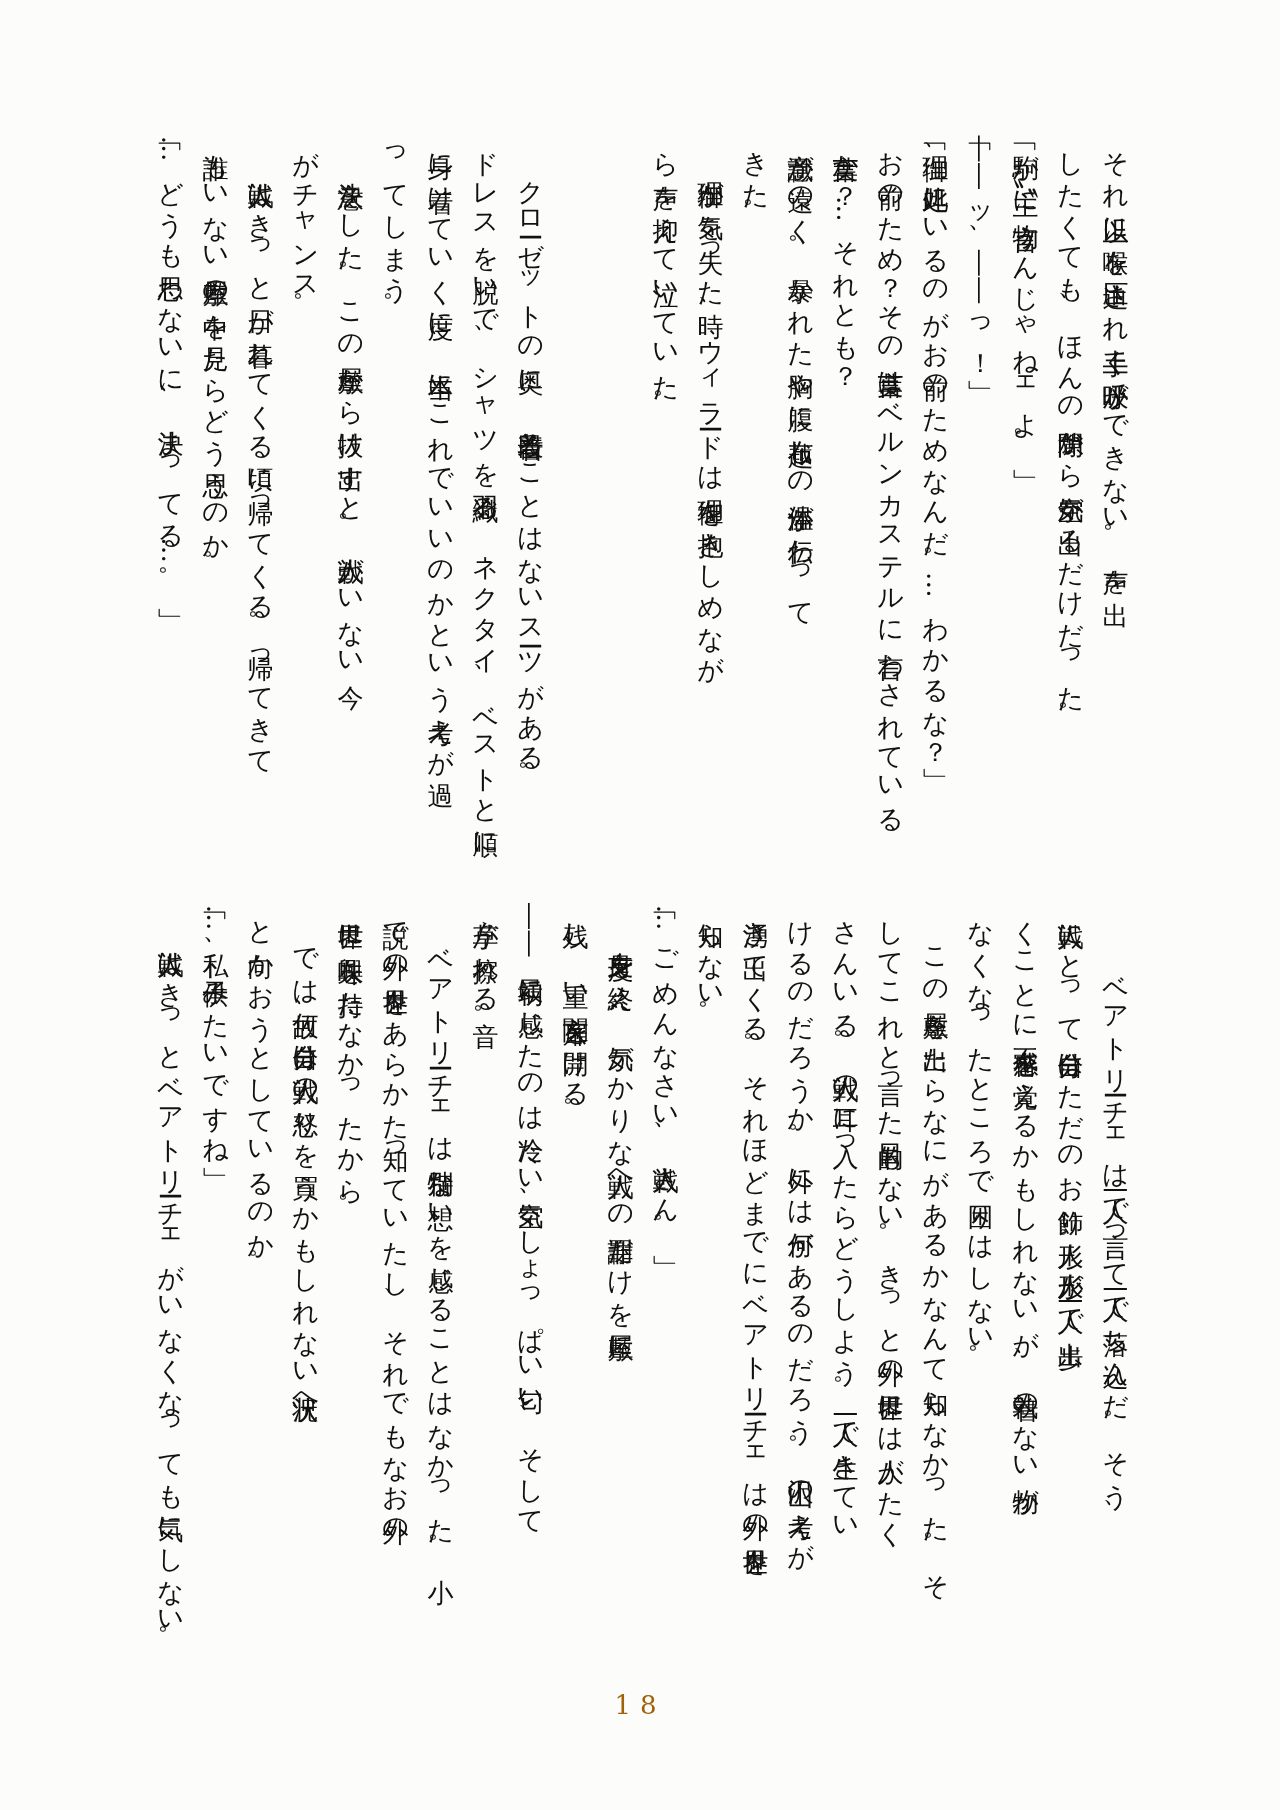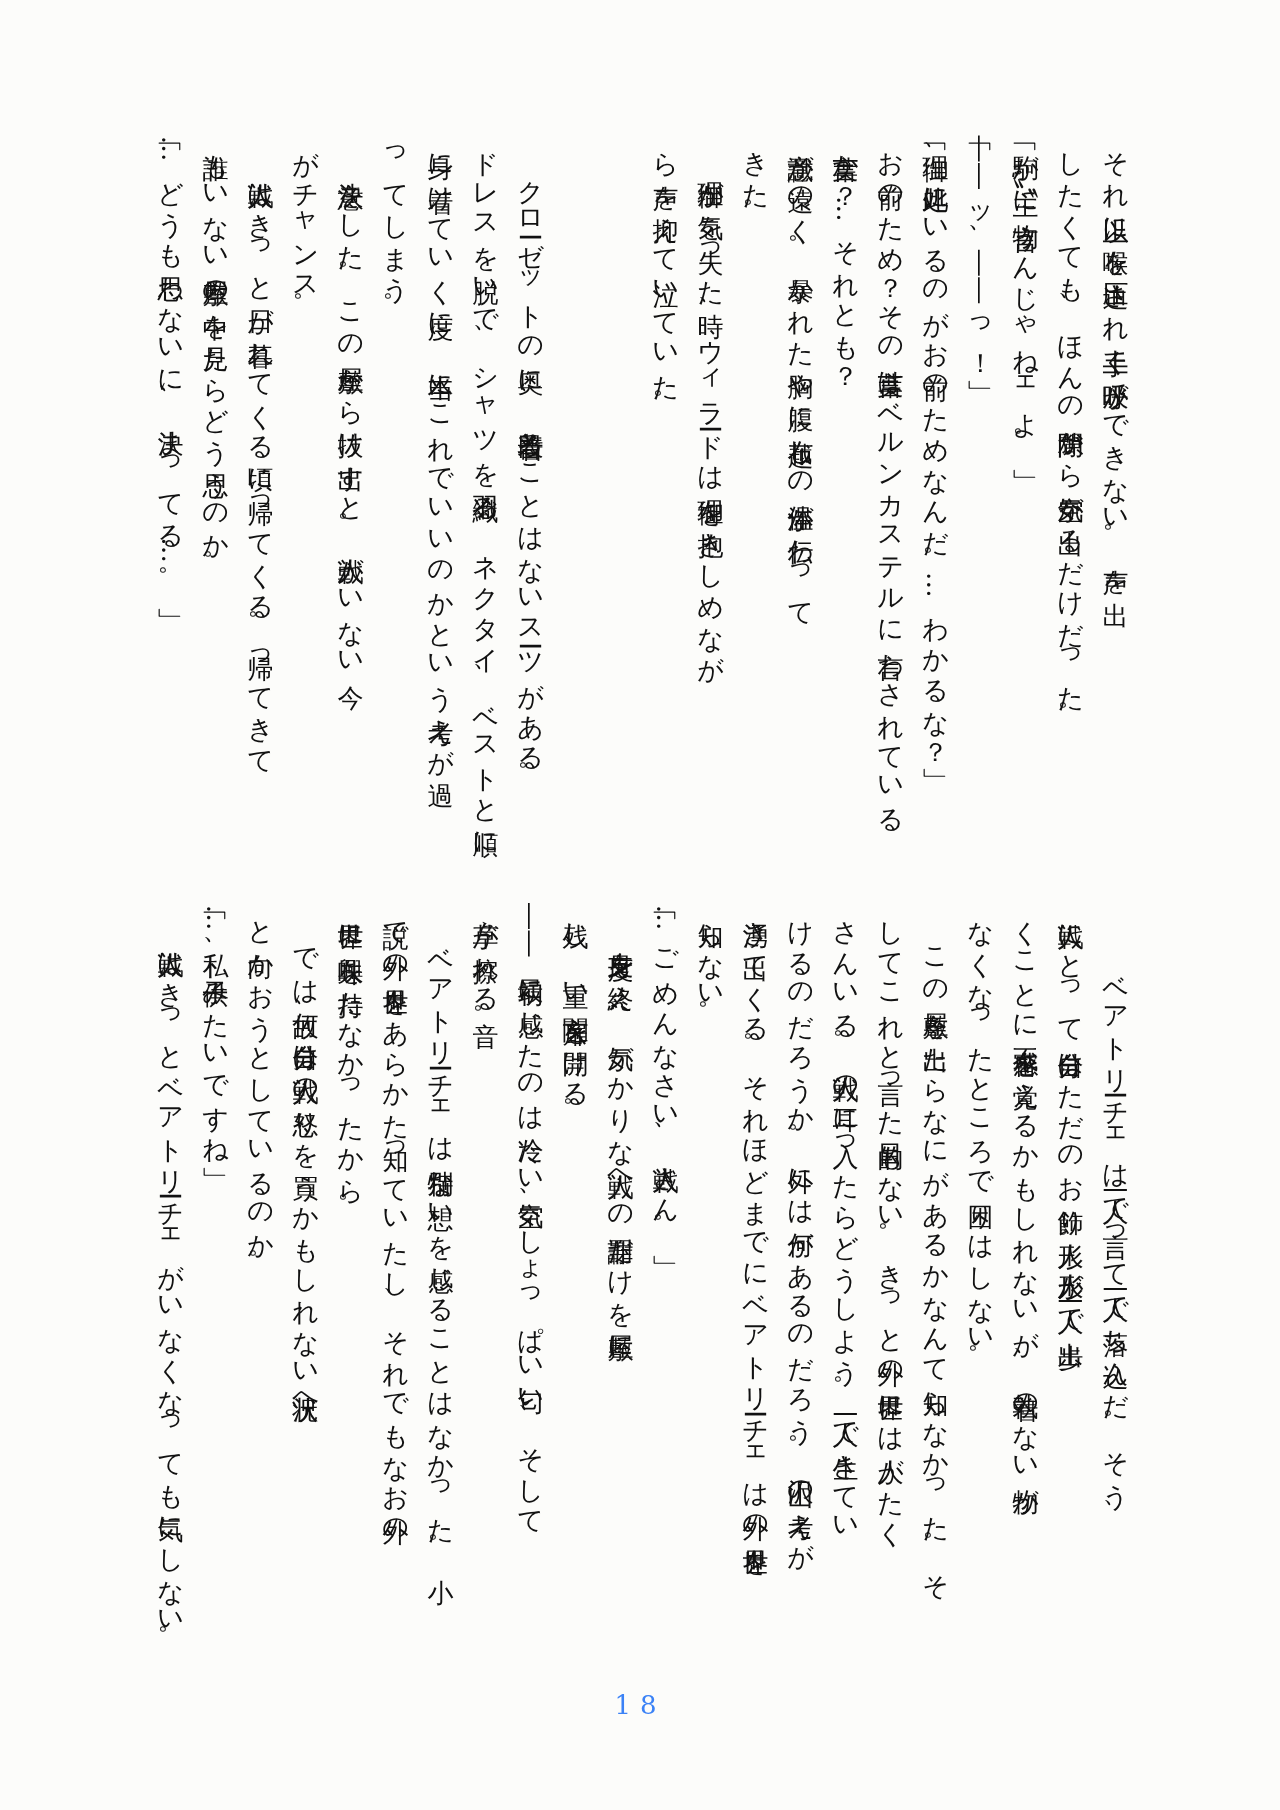--- a/index.html
+++ b/index.html
@@ -41,21 +41,21 @@
     padding: 0;
   }
   .page-number {
     position: absolute;
     top: 1690px;
     left: 0;
     width: 100%;
     text-align: center;
     font-size: 26px;
     letter-spacing: 9px;
-    color: #3b82f6;
+    color: #a16207;
   }
 </style>
 </head>
 <body>
 
 <div class="page" style="background: rgb(252, 252, 250); color: rgb(17, 17, 17);">
 
   <section class="vblock vblock-top">
       <div class="vline">それ以上に喉を圧迫され上手く呼吸ができない。声を出</div>
       <div class="vline">したくても、ほんの隙間から空気が出るだけだった。</div>

